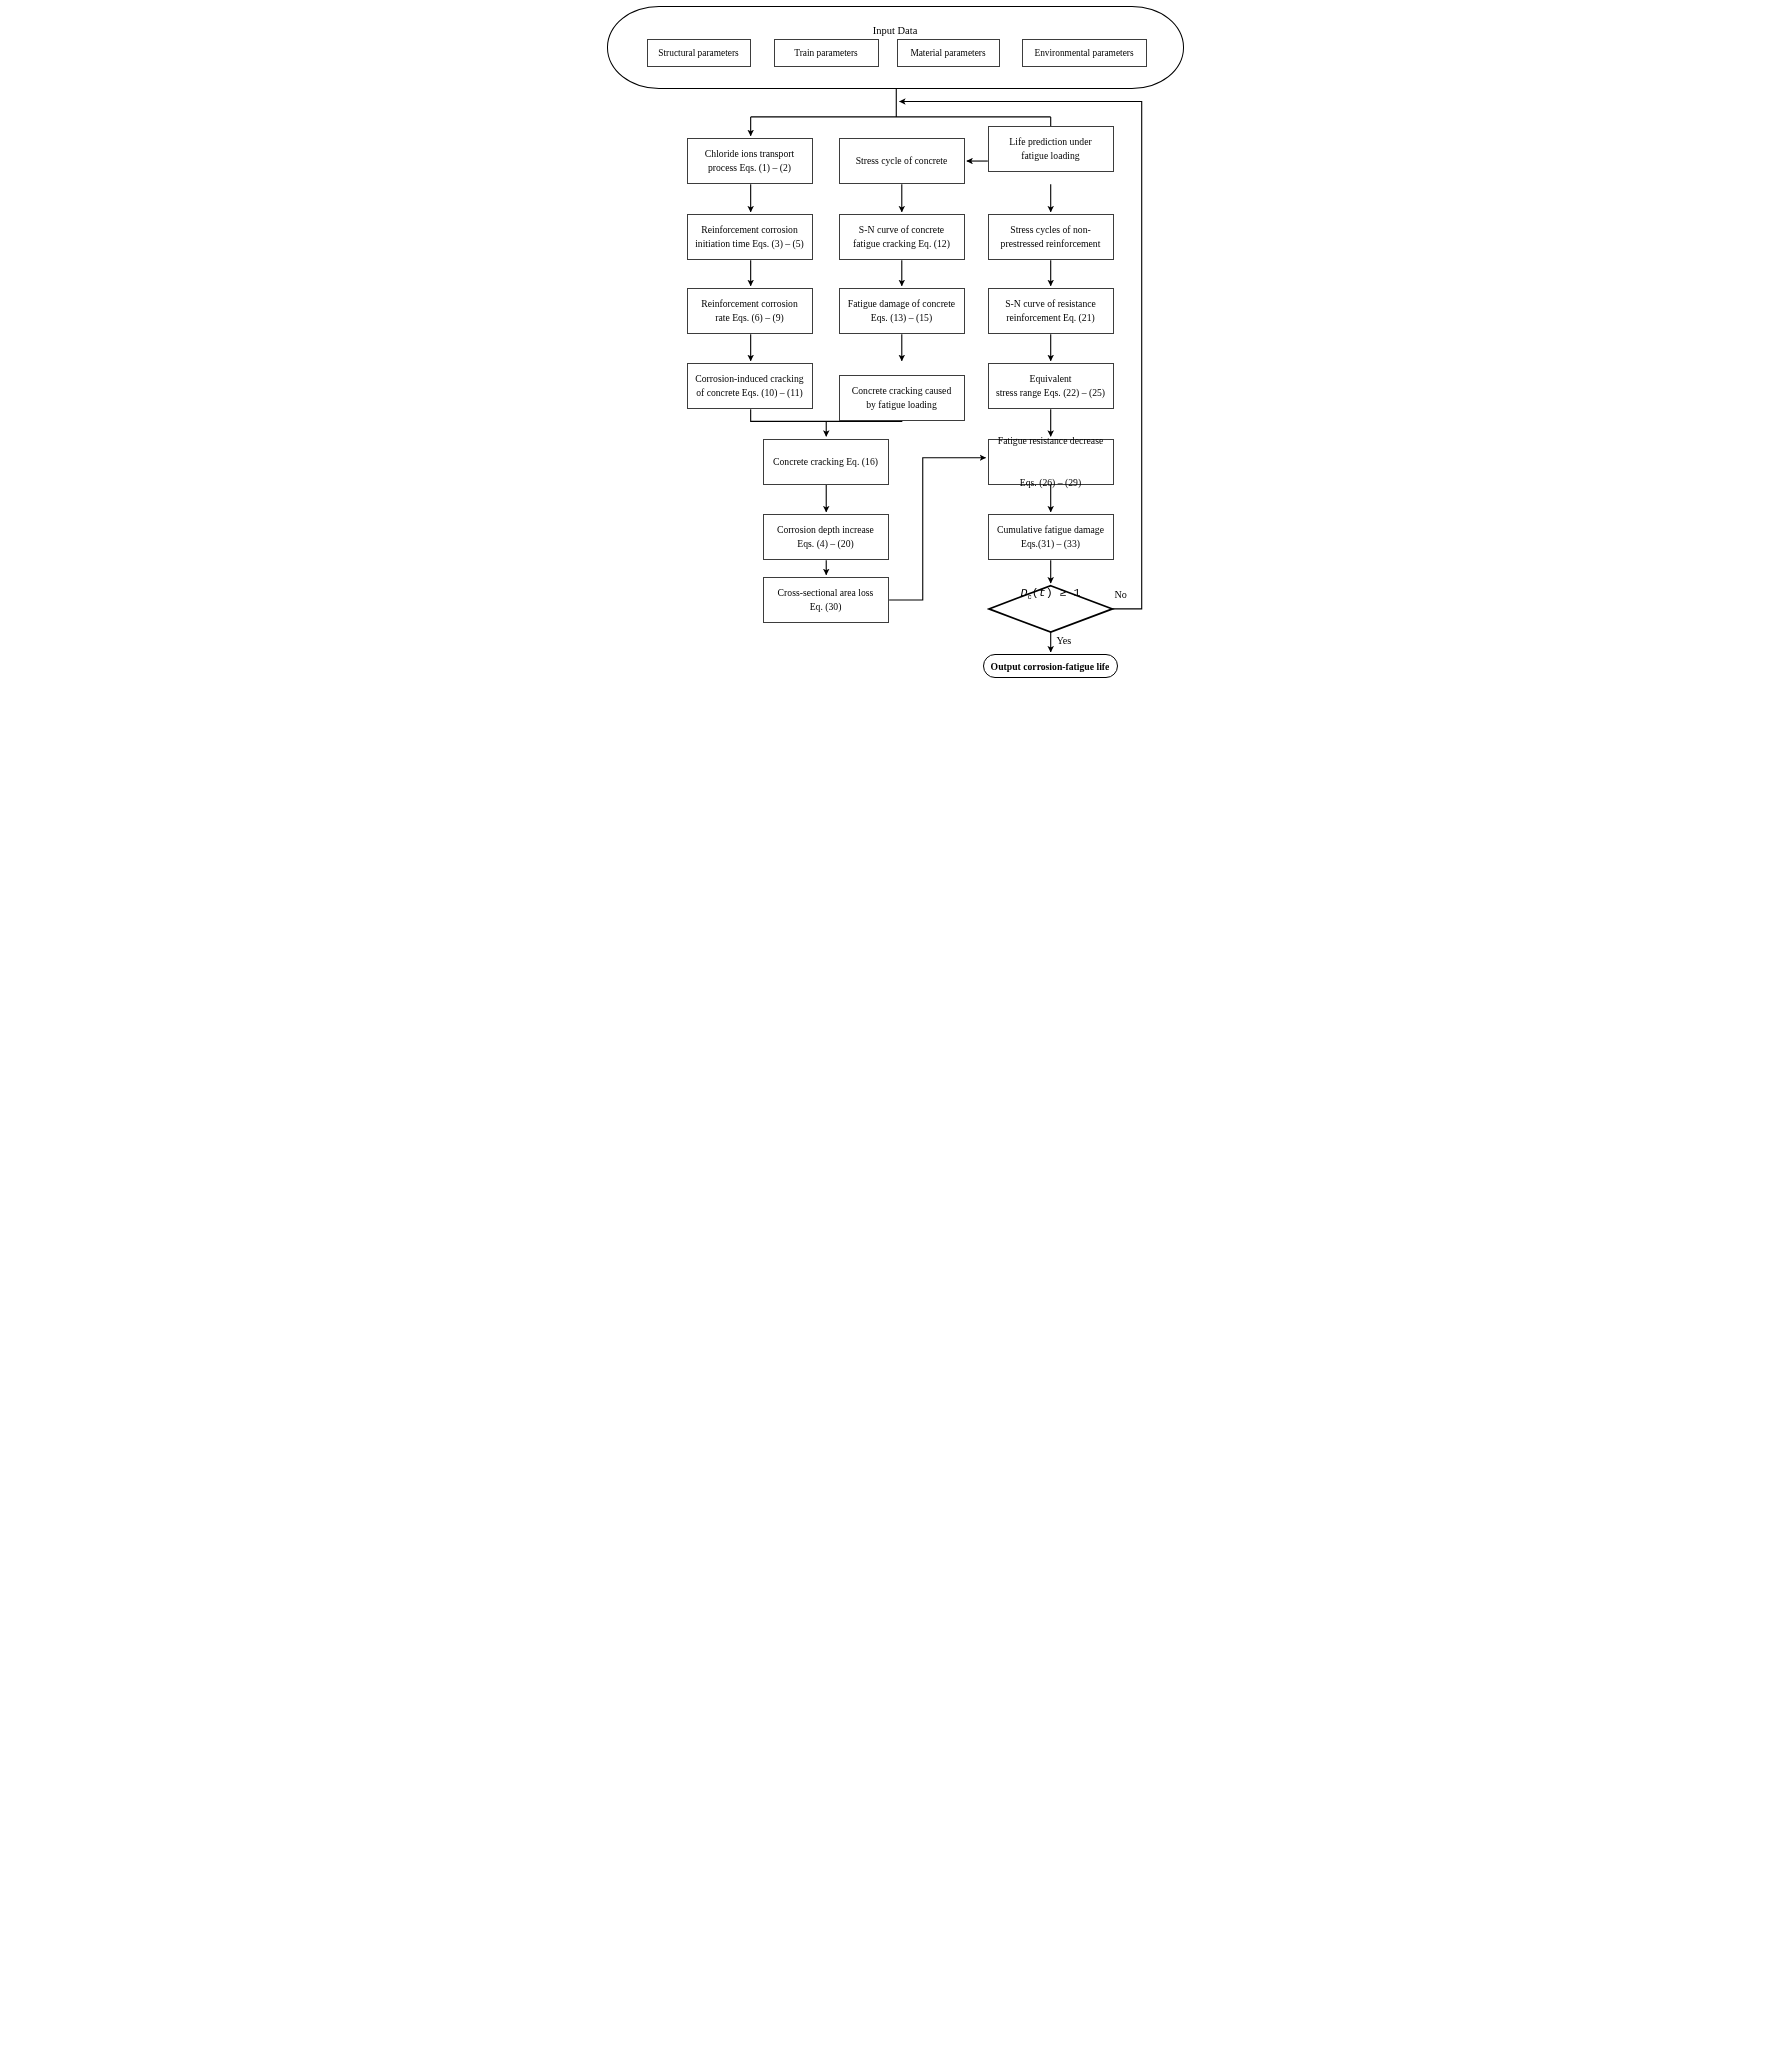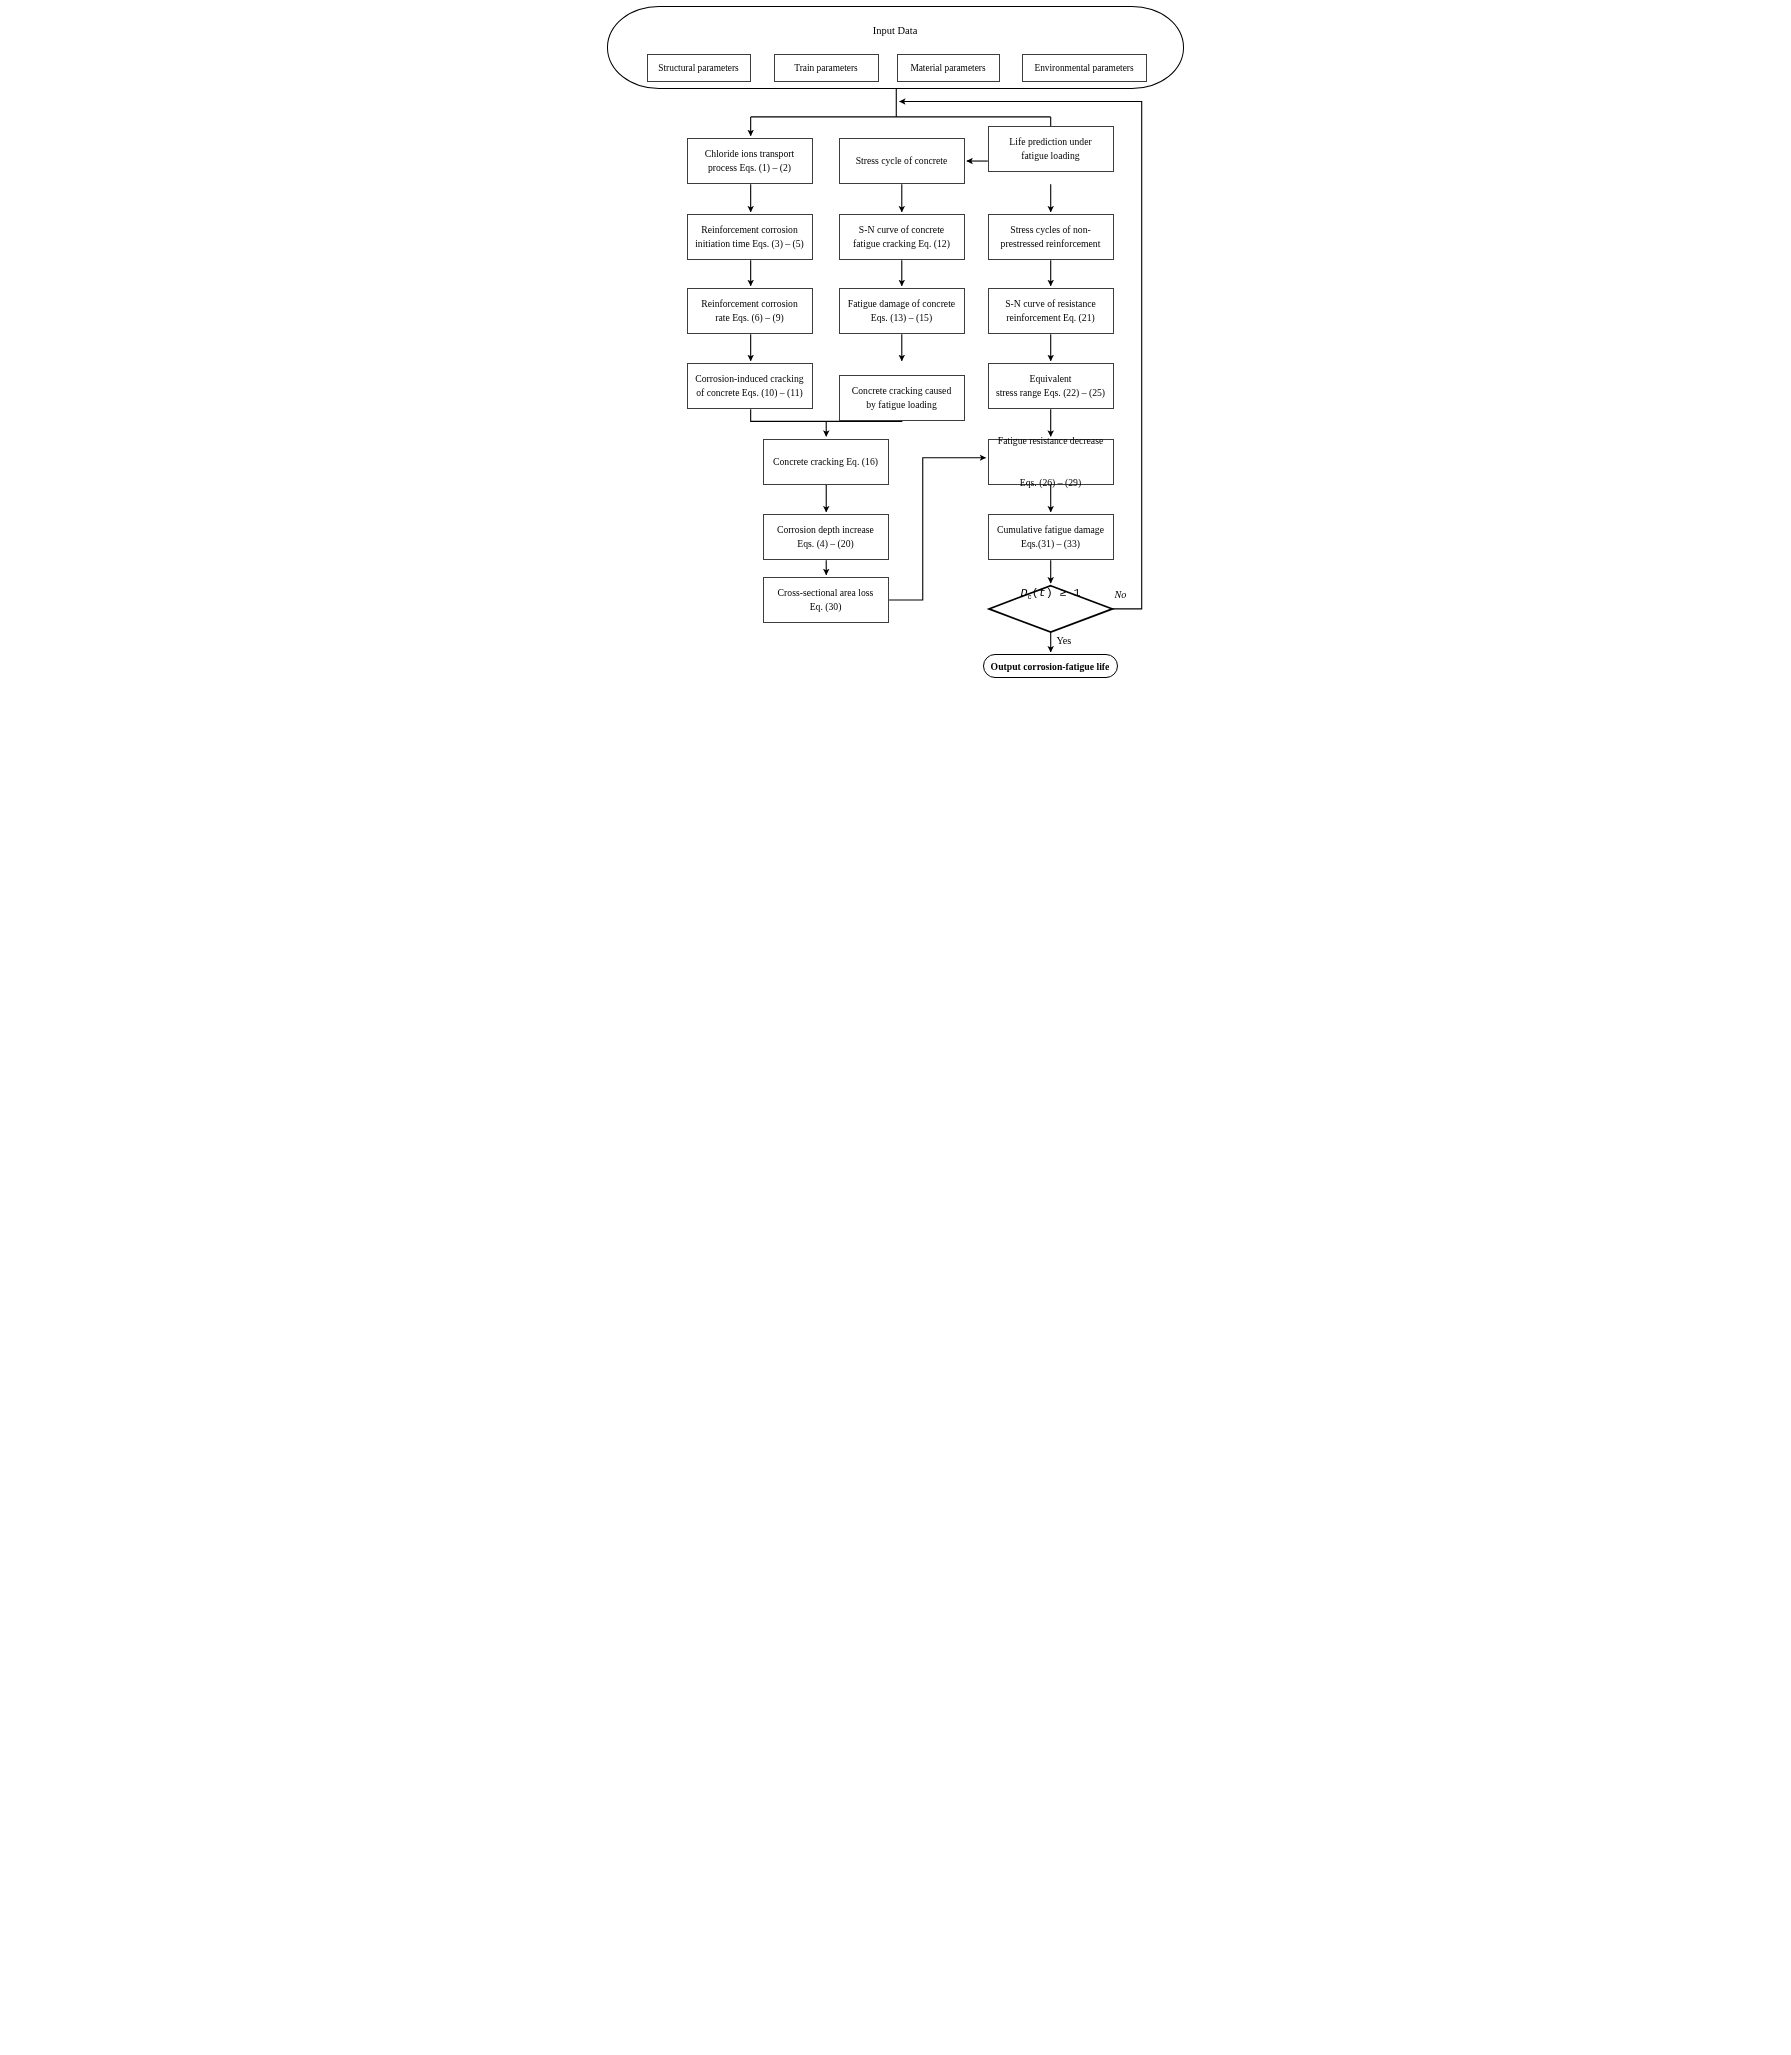--- a/index.html
+++ b/index.html
@@ -17,21 +17,21 @@
   .terminator{
     position:absolute;left:10px;top:5.5px;width:577px;height:83px;
     border:1.7px solid #000;border-radius:52px / 41px;
     box-sizing:border-box;background:#fff;
   }
   .input-title{
     position:absolute;left:0;top:18px;width:100%;
     text-align:center;font-size:10.5px;
   }
   .pbox{
-    position:absolute;top:54px;height:28px;
+    position:absolute;top:39px;height:28px;
     border:1.1px solid #3d3d3d;box-sizing:border-box;background:#fff;
     display:flex;align-items:center;justify-content:center;
     text-align:right;font-size:9.4px;
   }
   .box{
     position:absolute;width:126px;height:46px;
     border:1.1px solid #3d3d3d;box-sizing:border-box;background:#fff;
     display:flex;flex-direction:column;align-items:center;justify-content:center;
     text-align:center;font-size:9.7px;line-height:1.48;
   }
@@ -184,21 +184,21 @@
   </div>
   <div class="box" style="left:391px;top:514px;">
     <span class="bl">Cumulative fatigue damage</span>
     <span class="bl">Eqs.(31) – (33)</span>
   </div>
 
   <div class="formula">
     <span><i>D</i><sub>c</sub><span>(</span><i>t</i><span>) ≥ 1</span></span>
   </div>
 
-  <div class="edge-label" style="left:518px;top:589px;font-style:italic;">No</div>
+  <div class="edge-label" style="left:518px;top:589px;">No</div>
   <div class="edge-label" style="left:460px;top:635px;">Yes</div>
 
   <div class="output-term">
     <span>Output corrosion-fatigue life</span>
   </div>
 
 </div>
 
 
 </body></html>

